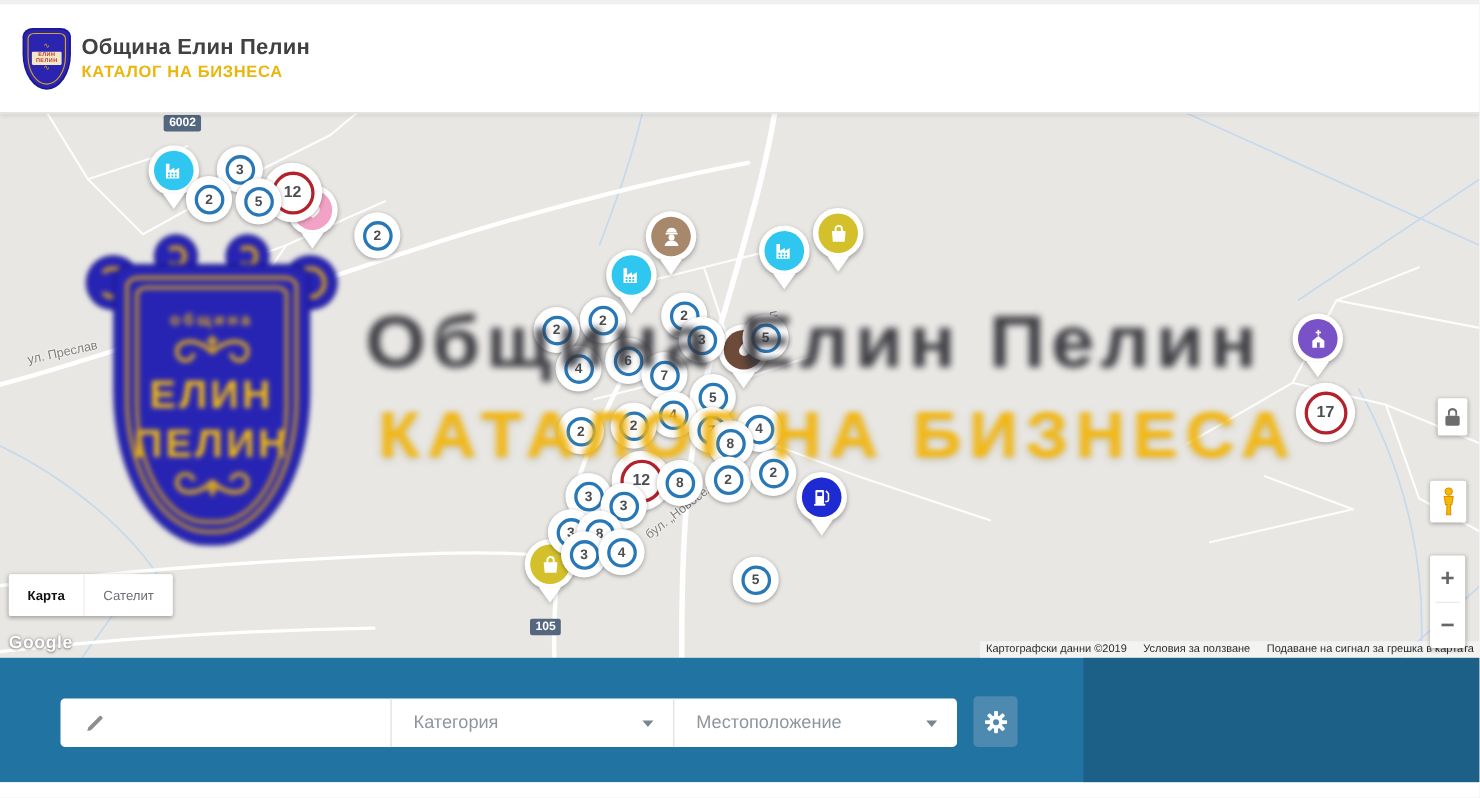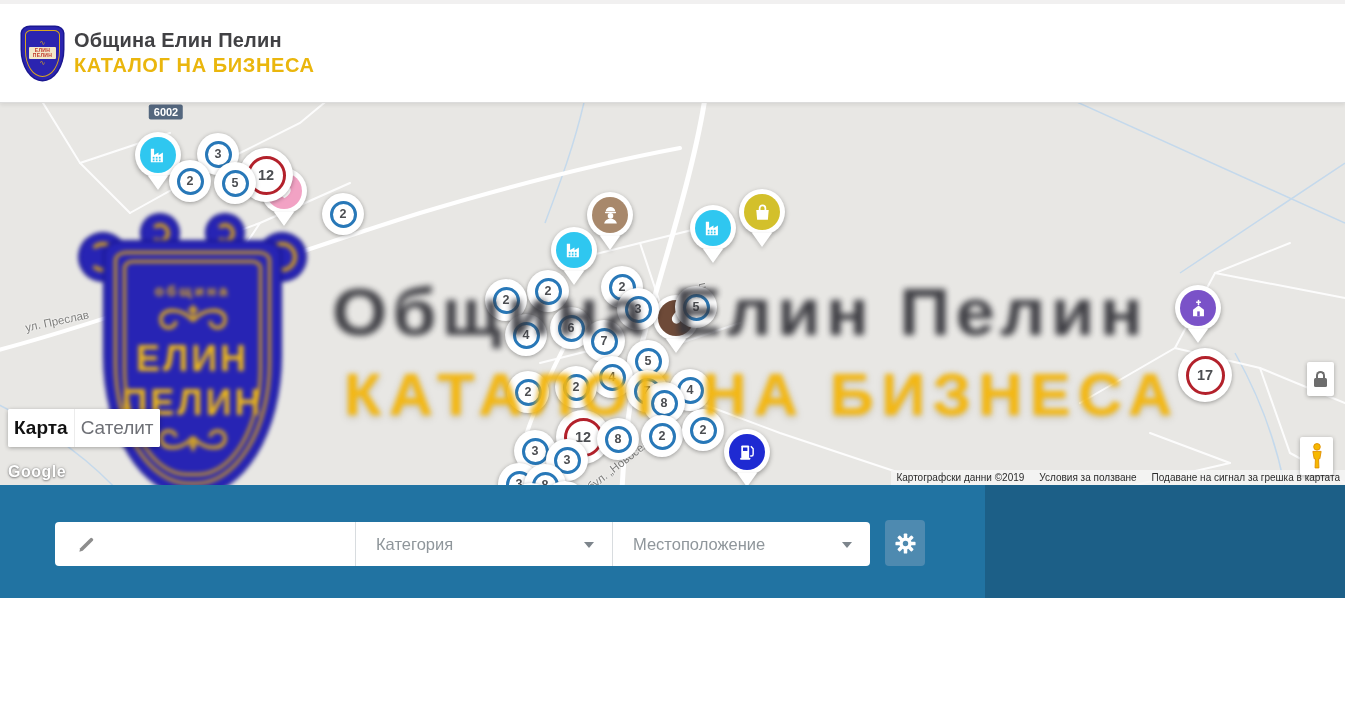--- a/index.html
+++ b/index.html
@@ -15,27 +15,27 @@
   .logo-shield{width:41px;height:53px;background:#2b24b0;position:relative;
     border-radius:8px 8px 50% 50% / 6px 6px 58% 58%;box-shadow:0 0 0 1.5px #1b1890;flex:none;}
   .logo-shield .ls-in{position:absolute;inset:3px;border:1.5px solid #d9a61e;
     border-radius:6px 6px 50% 50% / 5px 5px 55% 55%;
     display:flex;flex-direction:column;align-items:center;justify-content:center;gap:1px;}
   .ls-orn{color:#d9a61e;font-size:7px;line-height:6px;}
   .ls-band{background:#f2e7c9;width:27px;text-align:center;border-radius:1px;padding:1px 0;}
   .ls-band span{display:block;font-size:5px;line-height:5px;font-weight:bold;color:#c0392b;letter-spacing:.4px;}
   .brand-text{display:flex;flex-direction:column;gap:2px;}
   .brand-title{font-size:20px;font-weight:bold;color:#414144;letter-spacing:.2px;}
-  .brand-subtitle{font-size:20px;font-weight:bold;color:#eab60d;letter-spacing:.6px;}
+  .brand-subtitle{font-size:15px;font-weight:bold;color:#eab60d;letter-spacing:.6px;}
   .nav{display:flex;gap:35px;margin-top:18px;}
   .nav-item{font-size:15px;font-weight:bold;color:#2f2f37;text-decoration:none;
     letter-spacing:-0.2px;cursor:pointer;white-space:nowrap;}
 
   
-  .map{position:relative;height:382px;background:#e8e7e4;overflow:hidden;cursor:grab;}
+  .map{position:relative;height:495px;background:#e8e7e4;overflow:hidden;cursor:grab;}
   .map-roads{position:absolute;inset:0;z-index:0;}
   #labels-layer{position:absolute;inset:0;z-index:1;pointer-events:none;}
   #markers-layer{position:absolute;inset:0;z-index:2;}
   .road-badge{position:absolute;transform:translate(-50%,-50%);background:#54677e;
     color:#fff;font-size:11px;font-weight:bold;padding:1px 5px 2px;border-radius:2px;line-height:12px;}
   .street-label{position:absolute;transform:translate(-50%,-50%);color:#7d7d7b;
     font-size:11.5px;white-space:nowrap;text-shadow:0 0 2px #fff,0 0 2px #fff;}
 
   
   .cat-marker{position:absolute;width:46px;height:46px;border-radius:50%;background:#fff;
@@ -84,21 +84,21 @@
     border-radius:12px 12px 48% 48% / 9px 9px 52% 52%;}
   .wm-inner2{position:absolute;inset:18px;border:3px solid #d6a11c;
     border-radius:10px 10px 46% 46% / 8px 8px 50% 50%;}
   .wm-top{font-size:15px;font-weight:bold;color:#e2ae1a;letter-spacing:3px;}
   .wm-big{font-size:36px;font-weight:bold;color:#eab61c;letter-spacing:3px;line-height:1.22;}
   .wm-orn{margin:2px 0;}
 
   
   .maptype{position:absolute;left:8px;bottom:38px;display:flex;background:#fff;border-radius:2px;
     box-shadow:0 1px 4px rgba(0,0,0,.3);z-index:4;height:38px;overflow:hidden;}
-  .maptype-btn{padding:0 6px;line-height:38px;font-size:19px;cursor:pointer;background:#fff;border:none;
+  .maptype-btn{padding:0 17px;line-height:38px;font-size:12px;cursor:pointer;background:#fff;border:none;
     font-family:"Liberation Sans",sans-serif;}
   .maptype-btn.active{font-weight:bold;color:#111;}
   .maptype-btn.inactive{color:#6e7076;border-left:1px solid #ececec;}
   .google-logo{position:absolute;left:8px;bottom:4px;z-index:4;font-size:16px;font-weight:bold;
     color:#fff;letter-spacing:.5px;cursor:pointer;
     text-shadow:0 0 1px #9a9a9a,0 1px 2px rgba(0,0,0,.35),0 0 3px rgba(120,120,120,.6);}
   .attribution{position:absolute;right:0;bottom:0;height:15px;z-index:4;display:flex;align-items:center;
     gap:15px;background:rgba(245,245,245,.82);padding:0 5px;font-size:10px;color:#2b2b2b;}
   .attribution a{color:#2b2b2b;text-decoration:none;cursor:pointer;}
   .ctrl{position:absolute;background:#fff;box-shadow:0 1px 4px rgba(0,0,0,.3);border-radius:2px;z-index:4;

